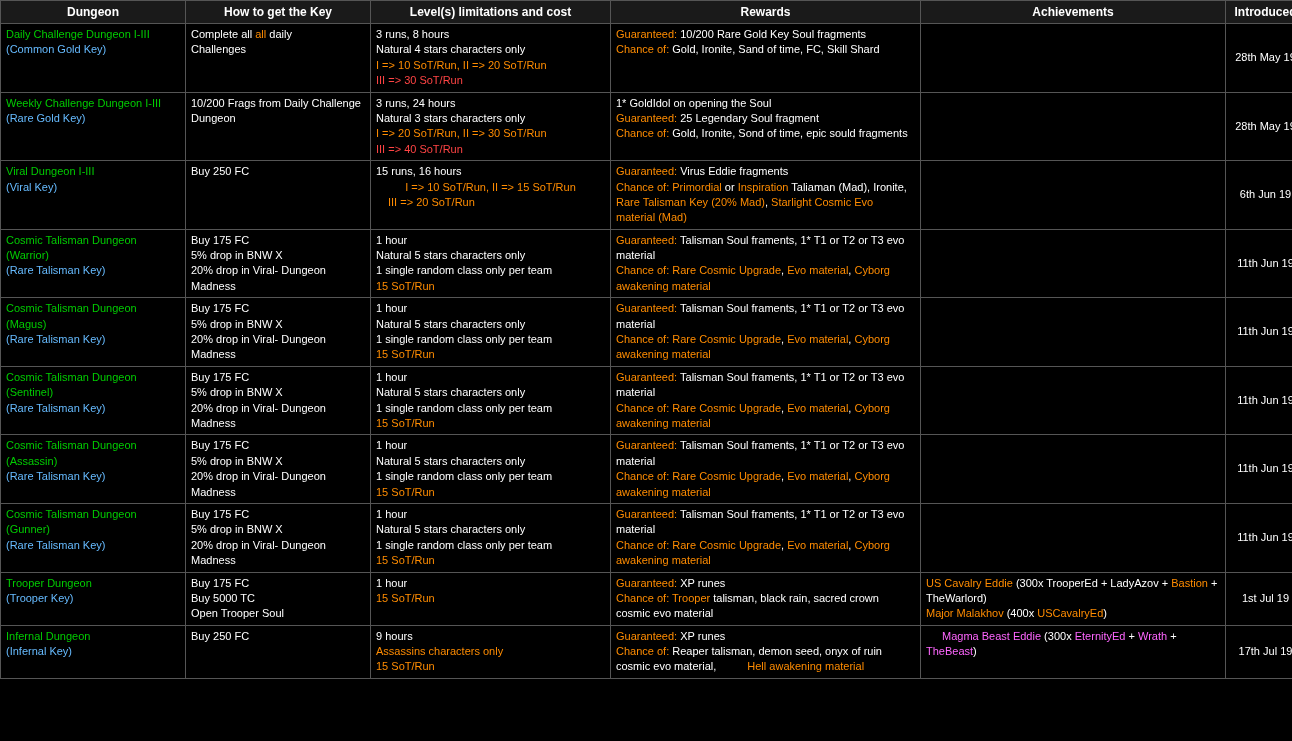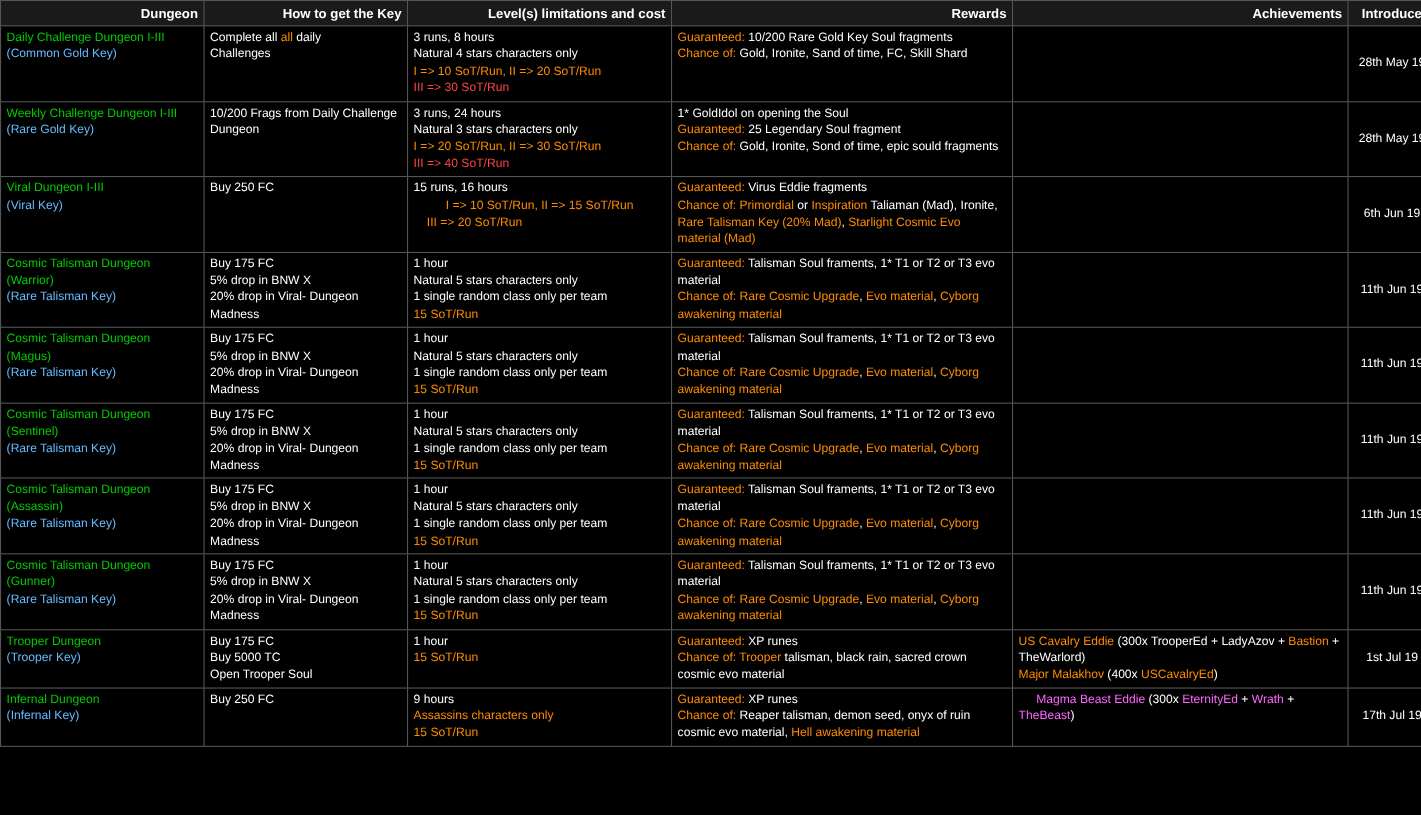--- a/index.html
+++ b/index.html
@@ -12,21 +12,21 @@
     }
     table {
       width: 1292px;
       border-collapse: collapse;
       table-layout: fixed;
     }
     th {
       background: #1a1a1a;
       border: 1px solid #555;
       padding: 4px 5px;
-      text-align: right;
+      text-align: center;
       color: #fff;
       font-weight: bold;
       font-size: 12px;
     }
     td {
       background: #000;
       border: 1px solid #555;
       padding: 3px 5px;
       vertical-align: top;
       font-size: 11px;
@@ -251,21 +251,21 @@
         <td>
           <p>Buy 250 FC</p>
         </td>
         <td>
           <p>9 hours</p>
           <p style="color: rgb(255, 140, 0);">Assassins characters only</p>
           <p style="color: rgb(255, 140, 0);">15 SoT/Run</p>
         </td>
         <td>
           <p><span style="color: rgb(255, 140, 0);">Guaranteed:</span> XP runes</p>
-          <p><span style="color: rgb(255, 140, 0);">Chance of:</span> Reaper talisman, demon seed, onyx of ruin cosmic evo material, <span style="color: rgb(255, 140, 0);">Hell awakening material</span></p>
+          <p><span style="color: rgb(255, 140, 0);">Chance of:</span> Reaper talisman, demon seed, onyx of ruin cosmic evo material, <span style="color: rgb(255, 140, 0); margin-left: 28px;">Hell awakening material</span></p>
         </td>
         <td>
           <p><span style="color: rgb(255, 102, 255); padding-left: 16px;">Magma Beast Eddie</span> (300x <span style="color: rgb(255, 102, 255);">EternityEd</span> + <span style="color: rgb(255, 102, 255);">Wrath</span> +
 <span style="color: rgb(255, 102, 255);">TheBeast</span>)</p>
         </td>
         <td class="intro-cell">17th Jul 19</td>
       </tr>
     </tbody>
 </table>
 

